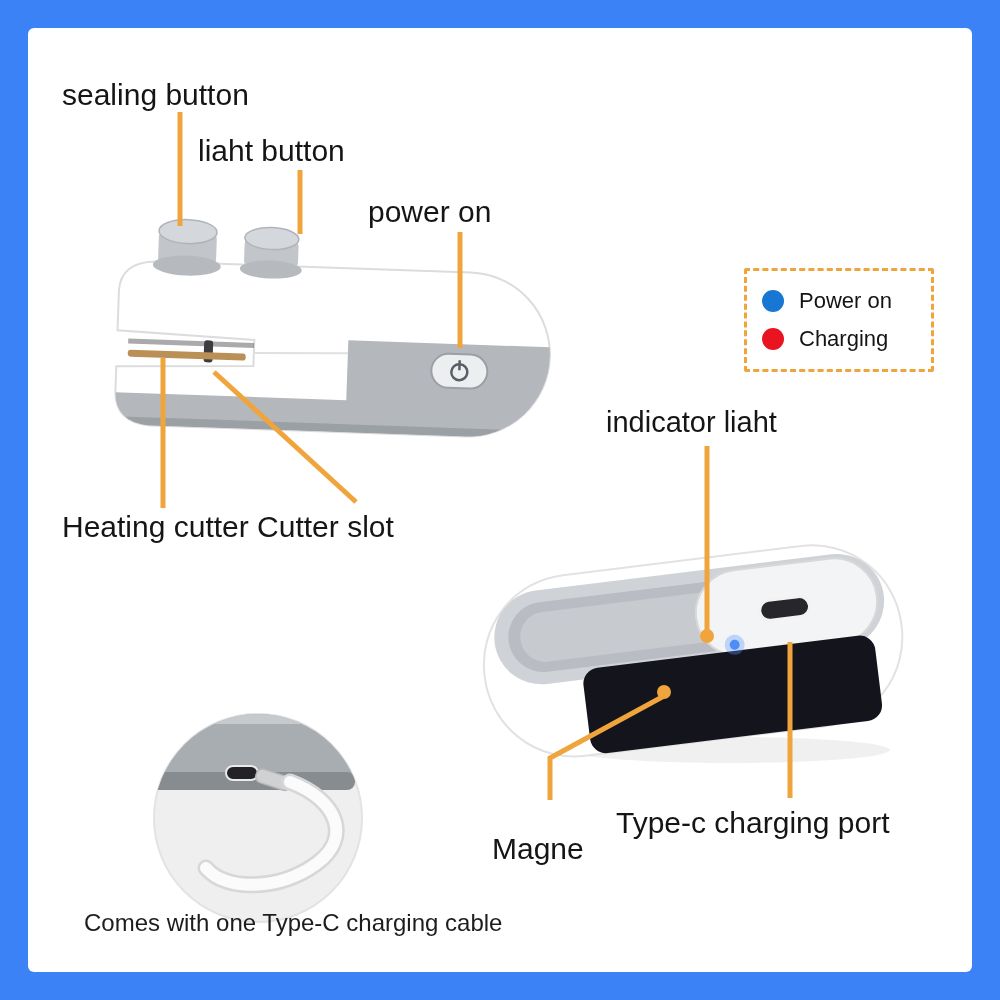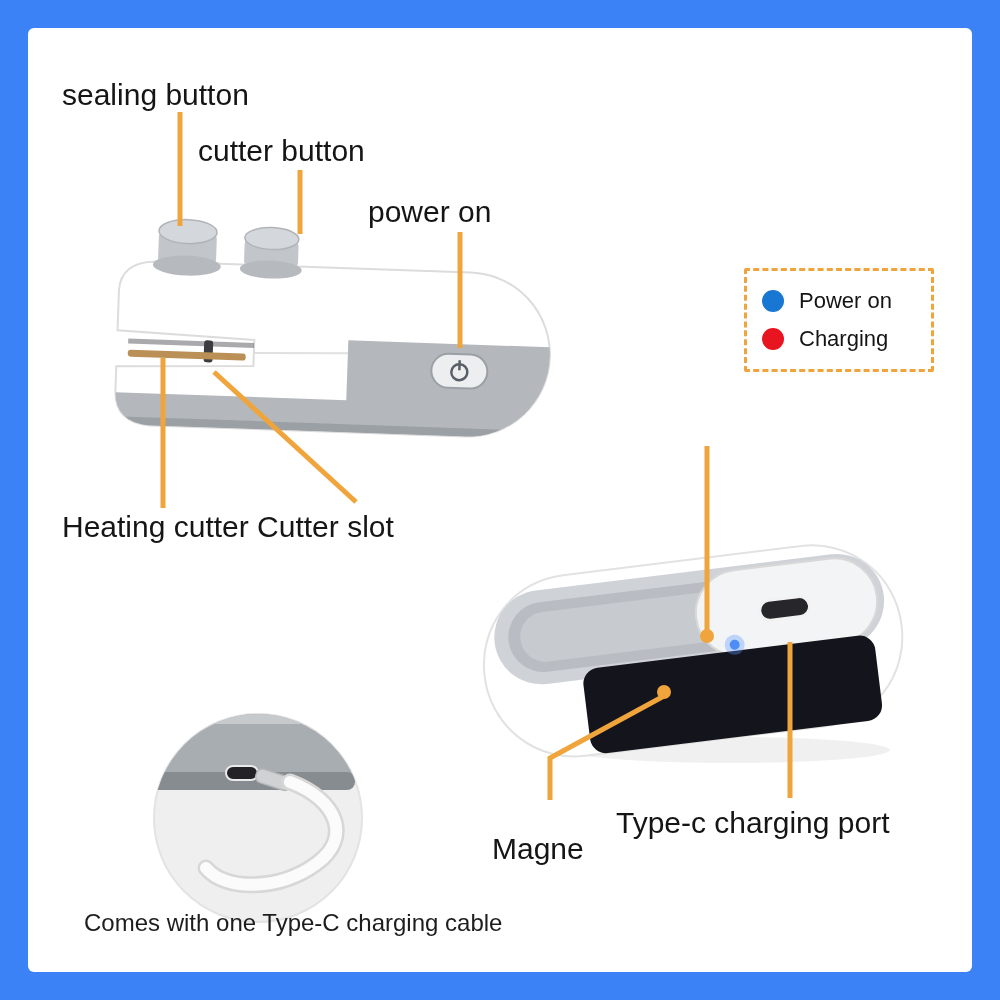--- a/index.html
+++ b/index.html
@@ -108,23 +108,24 @@
       <line x1="214" y1="372" x2="356" y2="502"></line>
       <line x1="707" y1="446" x2="707" y2="630"></line>
       <polyline points="664,696 550,758 550,800" fill="none"></polyline>
       <line x1="790" y1="642" x2="790" y2="798"></line>
     </g>
     <circle cx="707" cy="636" r="7" fill="#f0a43c" stroke="none"></circle>
     <circle cx="664" cy="692" r="7" fill="#f0a43c" stroke="none"></circle>
   </svg>
 
   <div class="lbl lbl-lg" style="left:62px;top:78px;">sealing button</div>
-  <div class="lbl lbl-lg" style="left:198px;top:134px;">cutter button</div>
+  <div class="lbl lbl-lg" style="left:198px;top:134px;">liaht button</div>
   <div class="lbl lbl-lg" style="left:368px;top:195px;">power on</div>
   <div class="lbl lbl-lg" style="left:62px;top:510px;">Heating cutter Cutter slot</div>
+  <div class="lbl lbl-md" style="left:606px;top:406px;">indicator liaht</div>
   <div class="lbl lbl-lg" style="left:492px;top:806px;margin-top:26px;">Magne</div>
   <div class="lbl lbl-lg" style="left:616px;top:806px;">Type-c charging port</div>
   <div class="lbl lbl-note" style="left:84px;top:910px;">Comes with one Type-C charging cable</div>
 
   <div class="legend">
     <div class="legend-row">
       <svg width="24" height="24">
         <circle cx="12" cy="12" r="11" fill="#1877d2"></circle>
       </svg>
       <span>Power on</span>

